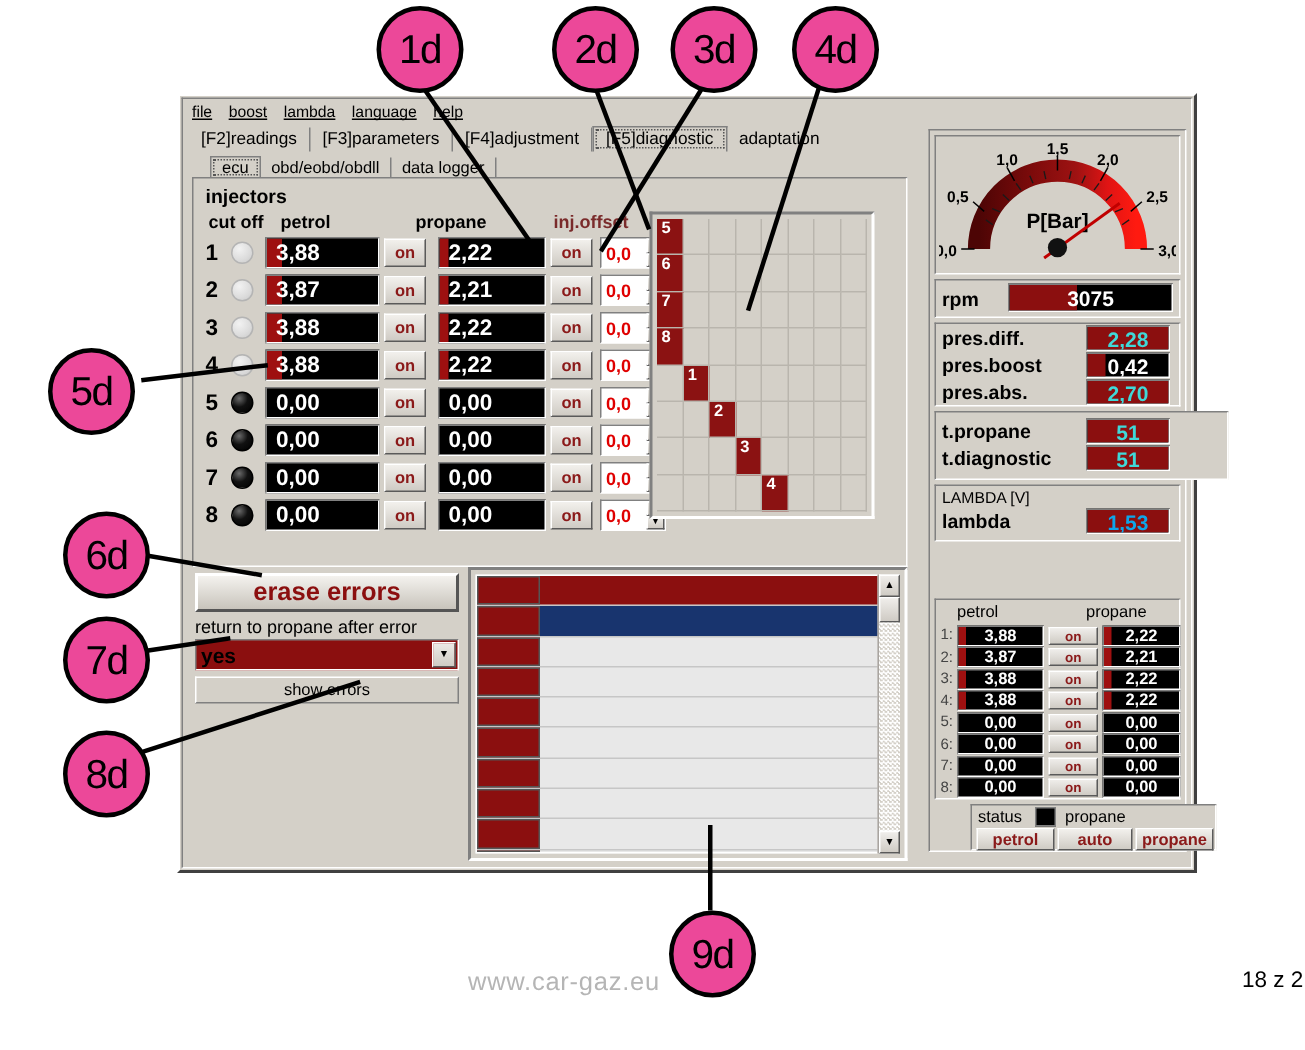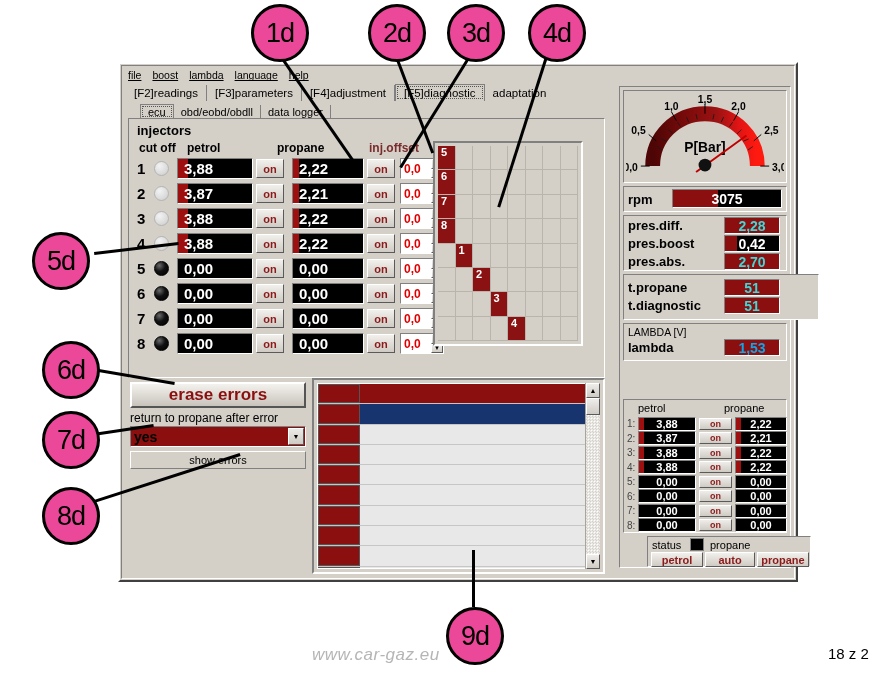--- a/index.html
+++ b/index.html
@@ -164,21 +164,21 @@
           font-size:9px;font-weight:bold;color:#8b1a1a;}
   .modebtn{height:15px;background:linear-gradient(#f2f0ec,#cfcbc4);border:1px solid #fff;
            border-right-color:#5a5a5a;border-bottom-color:#5a5a5a;box-sizing:border-box;
            display:flex;align-items:center;justify-content:center;font-size:11px;
            font-weight:bold;color:#8b1a1a;}
   .levelbars{position:absolute;display:flex;gap:1px;}
   .levelbars i{display:block;width:5px;height:14px;background:#000;}
   .levelbars i.red{background:#ff1a1a;}
   
   .footer{position:absolute;font-family:"Liberation Sans",sans-serif;}
-  #wm{left:312px;top:645px;font-size:17px;color:#b5b5b5;letter-spacing:0.5px;font-style:italic;}
+  #wm{left:312px;top:645px;font-size:17px;color:#b5b5b5;letter-spacing:0.5px;}
   #pg{left:828px;top:645px;font-size:15px;color:#000;white-space:nowrap;}
 </style>
 </head>
 <body>
 
 <div id="app">
  <div id="appinner">
 
   <div class="menubar">
     <span>file</span>

